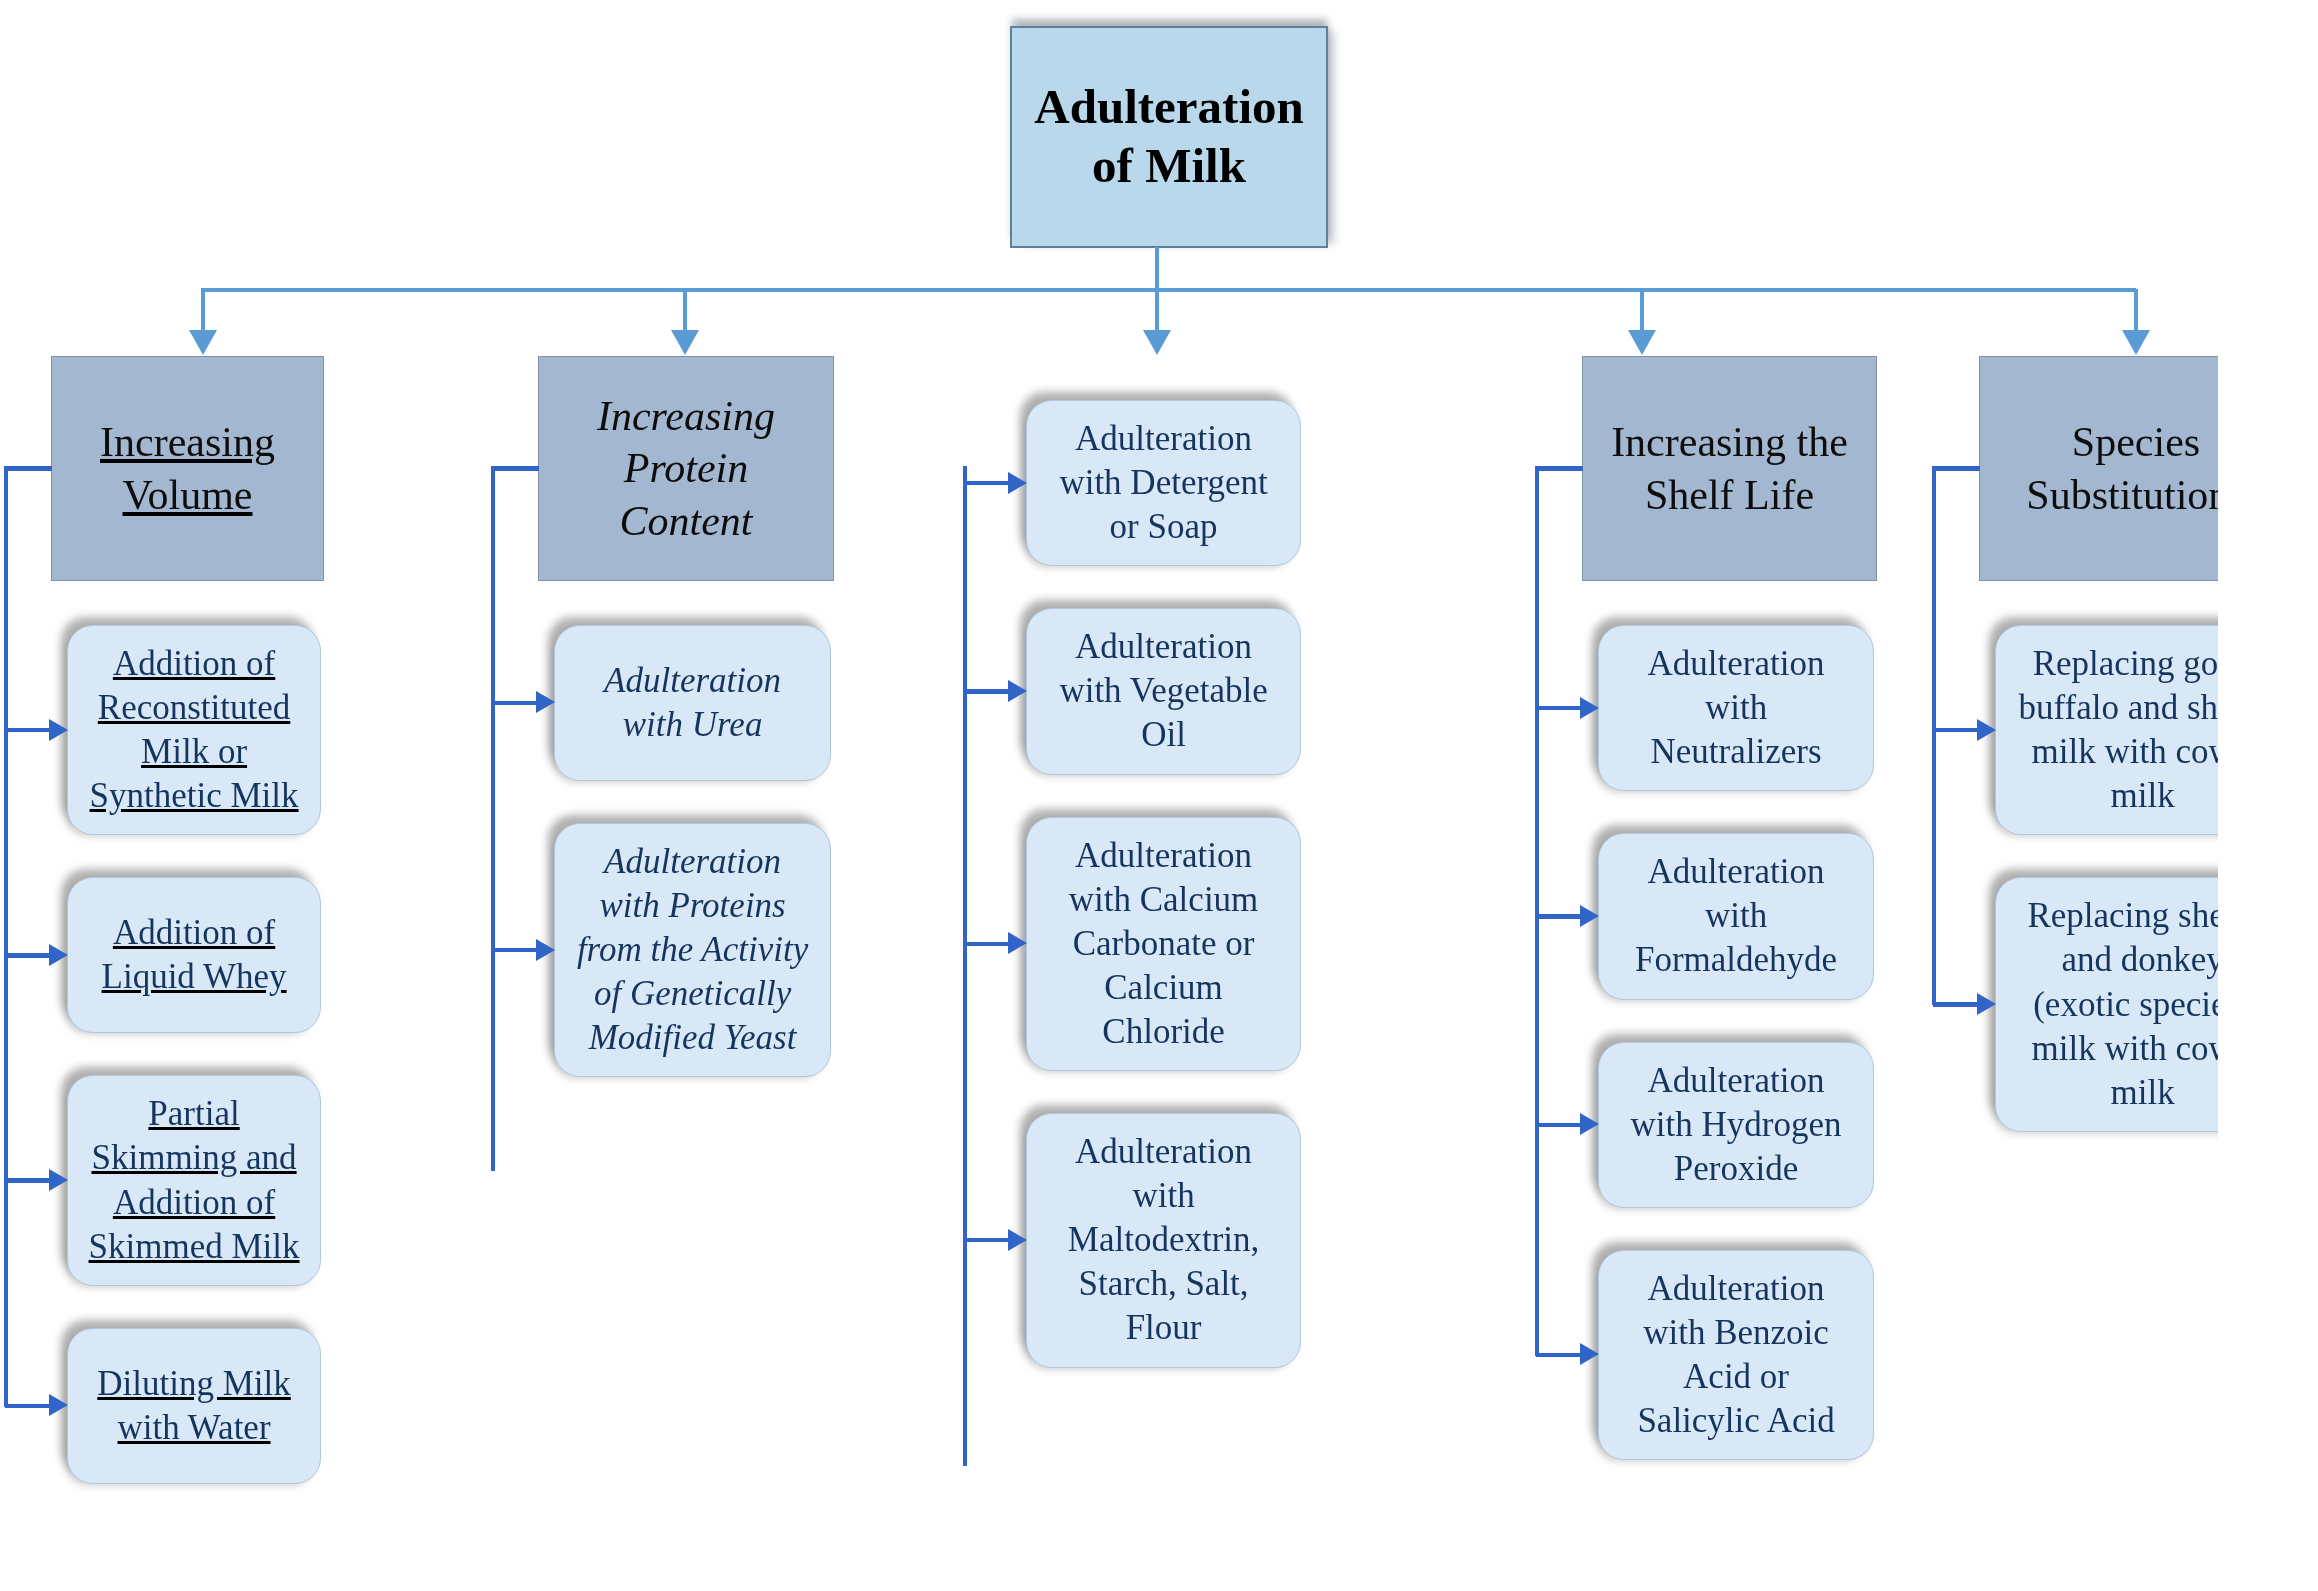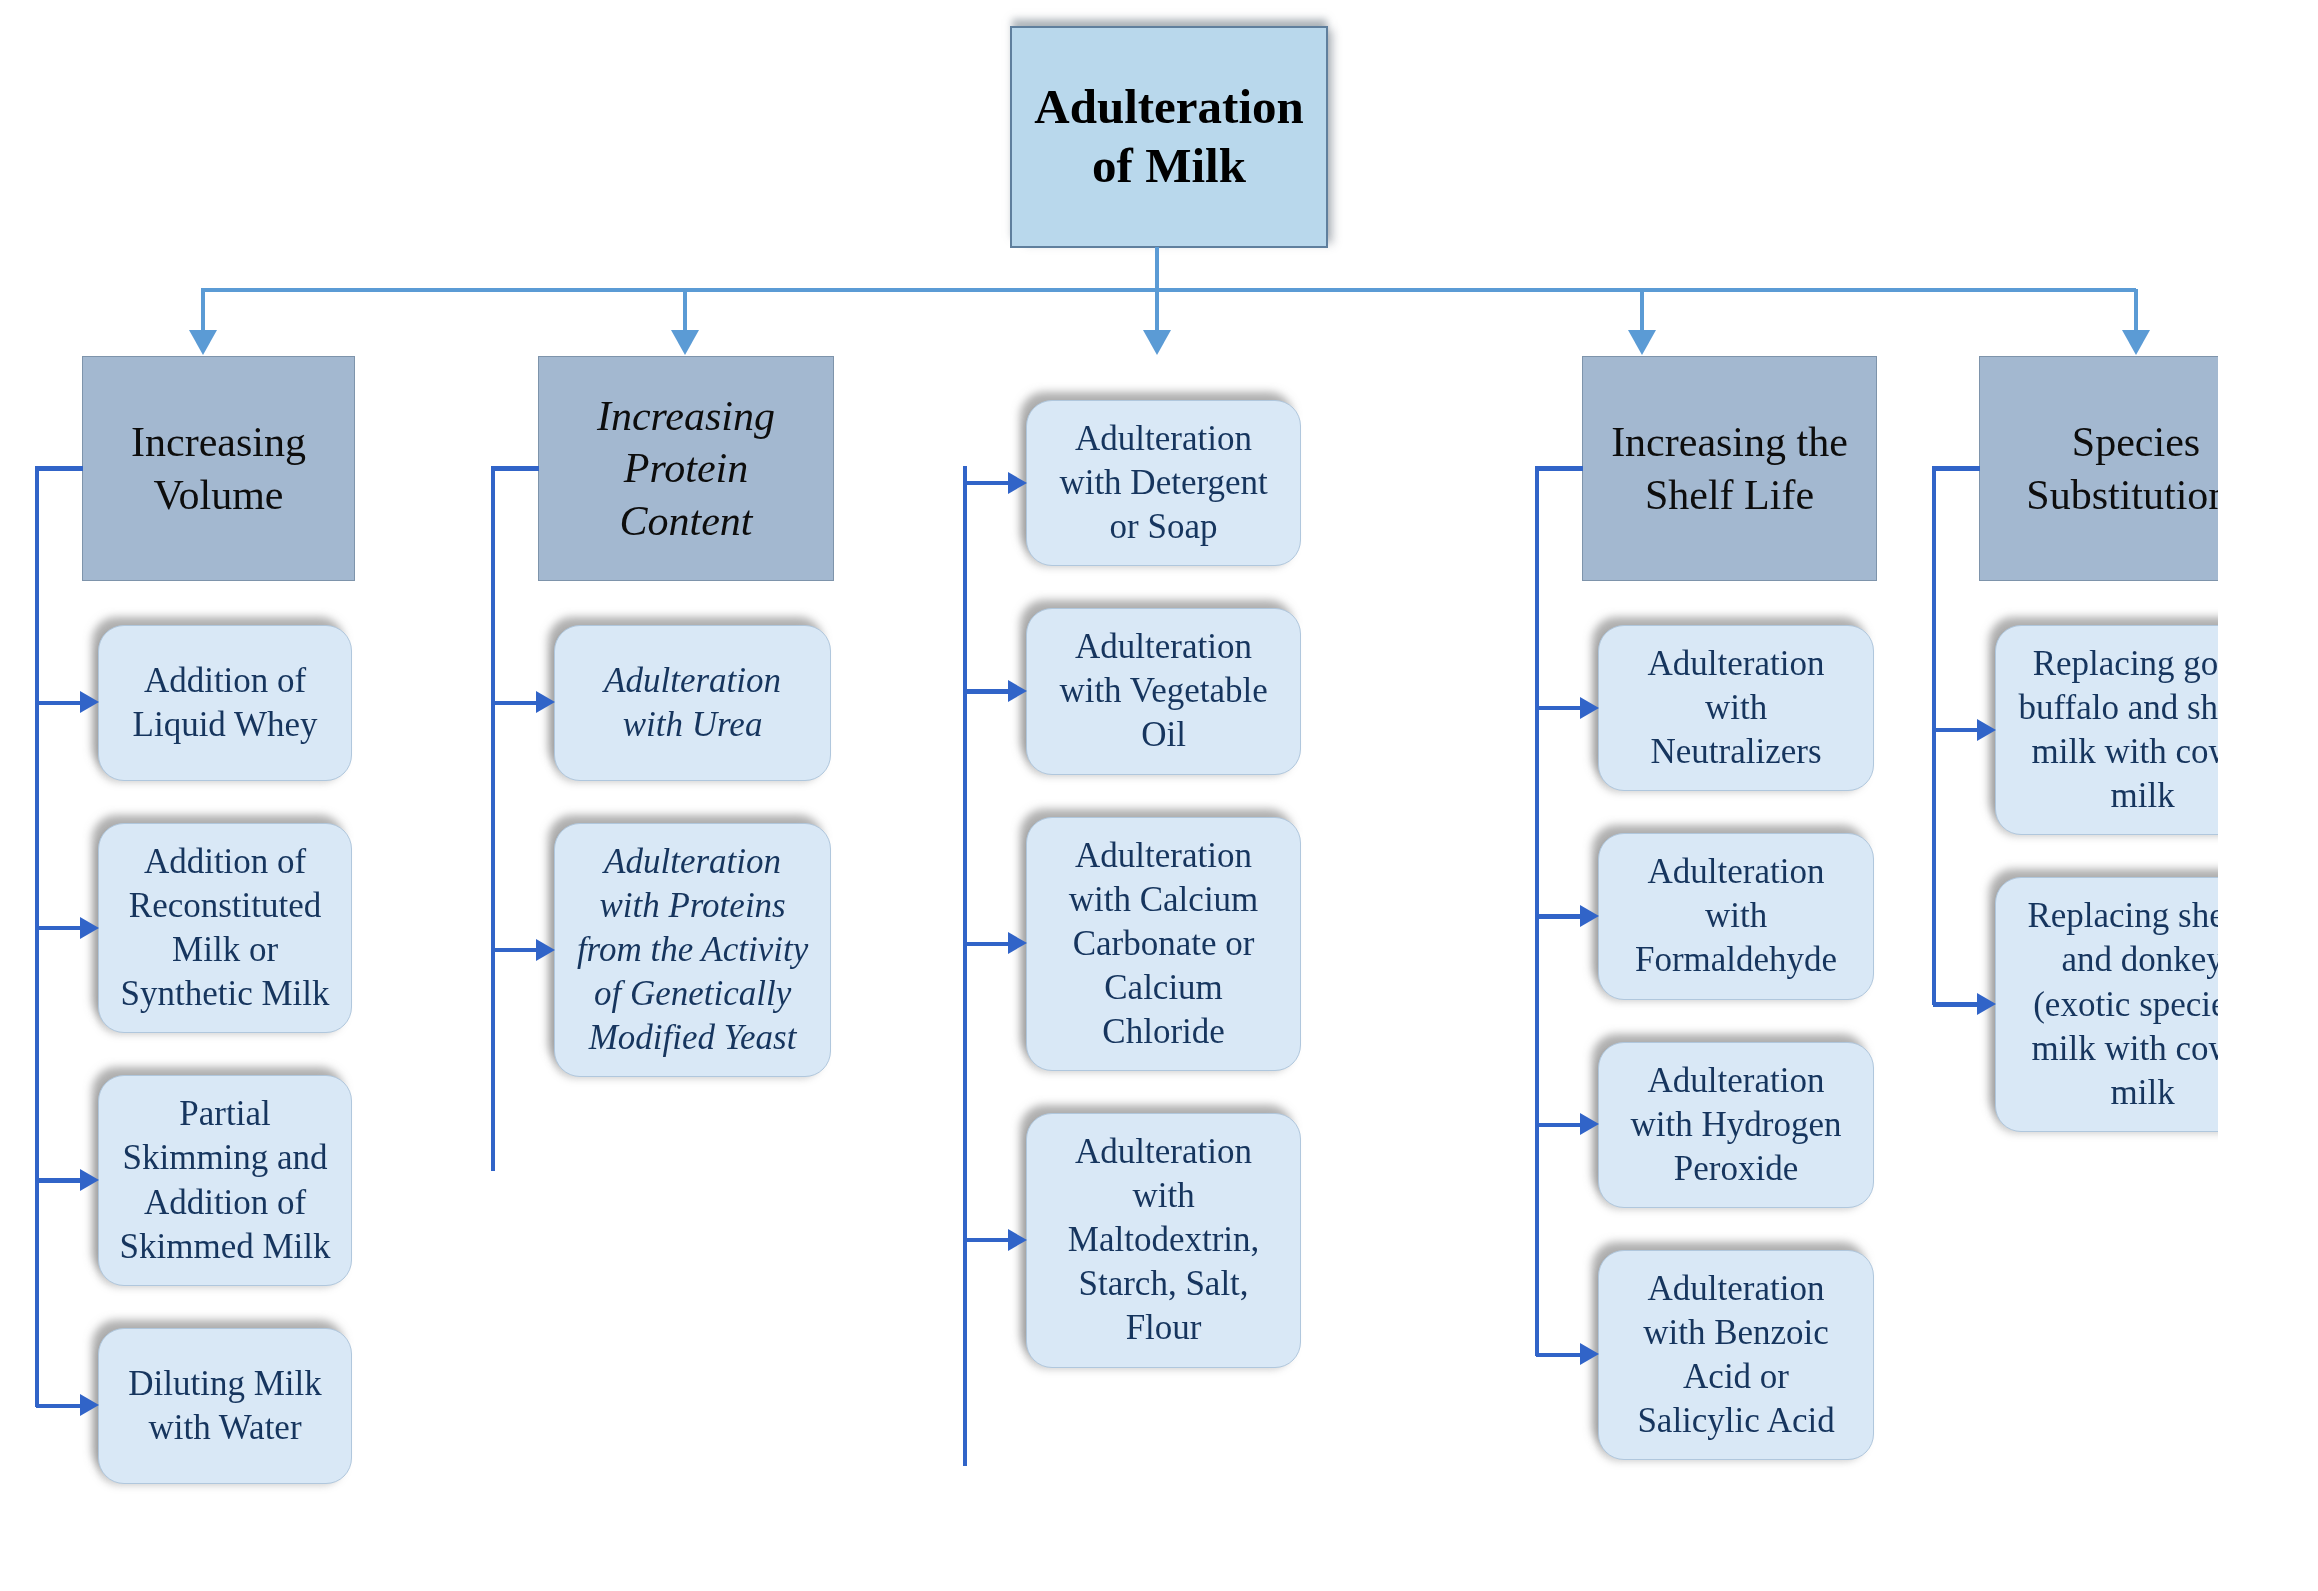--- a/index.html
+++ b/index.html
@@ -26,21 +26,21 @@
   .hline{position:absolute;background:#5b9bd5;}
   .drop{position:absolute;width:4.4px;height:42px;top:289px;background:#5b9bd5;}
   .drop-arrow{
     position:absolute;top:330px;width:0;height:0;
     border-left:14.5px solid transparent;border-right:14.5px solid transparent;
     border-top:25px solid #5b9bd5;
   }
 
   
   .column{position:absolute;top:356px;}
-  .col-1{left:82px;width:273px;}
+  .col-1{left:51px;width:273px;text-decoration:underline;}
   .col-2{left:538px;width:296px;font-style:italic;}
   .col-3{left:1010px;width:294px;}
   .col-4{left:1582px;width:295px;}
   .col-5{left:1979px;width:314px;}
 
   .header{
     position:relative;height:225px;box-sizing:border-box;
     background:#a3b8d0;border:1.5px solid #7e94ab;
     display:flex;align-items:center;justify-content:center;text-align:center;
     font-size:42px;color:#0d0d0d;line-height:1.25;padding:0 14.5px;
@@ -97,24 +97,24 @@
   <div class="drop-arrow" style="left:1628px;"></div>
   <div class="drop-arrow" style="left:2122px;"></div>
 
   <div class="column col-1">
     <div class="header">
       <span>Increasing Volume</span>
     </div>
     <div class="spine" style="height: 941px;"></div>
     <div class="items">
       <div class="item">
-        <span>Addition of Liquid Whey</span>
+        <span>Addition of Reconstituted Milk or Synthetic Milk</span>
       </div>
       <div class="item">
-        <span>Addition of Reconstituted Milk or Synthetic Milk</span>
+        <span>Addition of Liquid Whey</span>
       </div>
       <div class="item">
         <span>Partial Skimming and Addition of Skimmed Milk</span>
       </div>
       <div class="item">
         <span>Diluting Milk with Water</span>
       </div>
     </div>
   </div>
 

